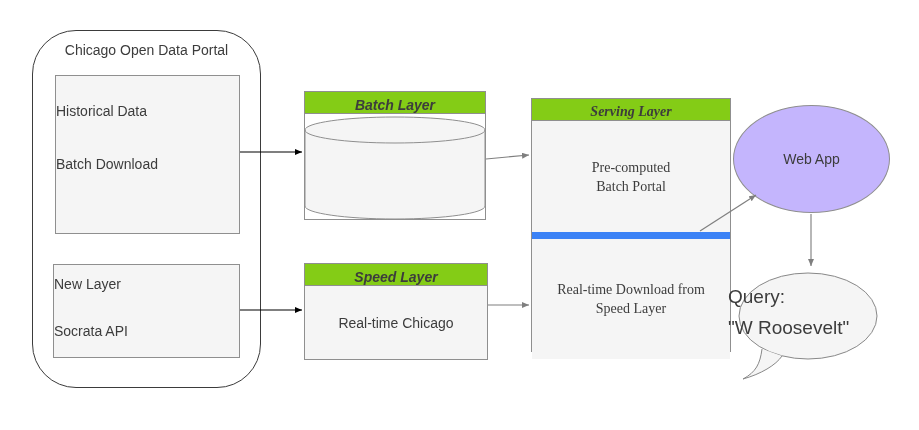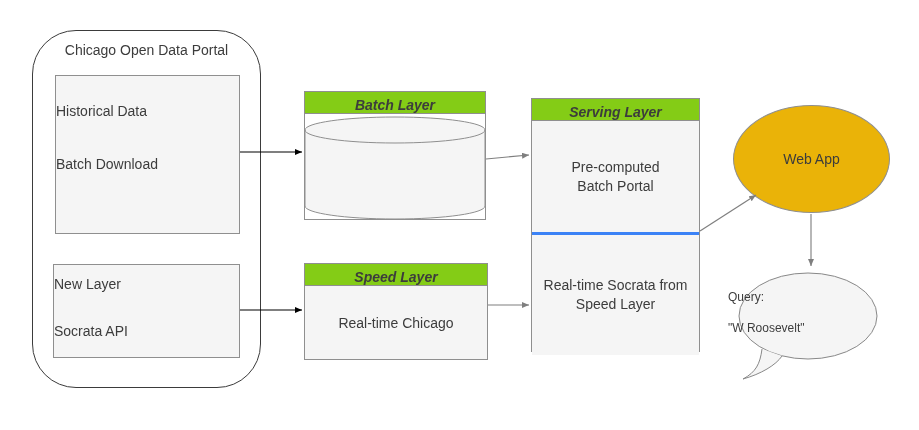--- a/index.html
+++ b/index.html
@@ -58,21 +58,21 @@
     box-sizing:border-box;
   }
   #source-title{
     position:absolute;top:11px;left:0;right:0;
     text-align:center;
     font-size:14px;
   }
   #webapp-ellipse{
     position:absolute;
     left:733px;top:105px;width:157px;height:108px;
-    background:#eab308;
+    background:#c4b5fd;
     border:1px solid #8f8f8f;
     border-radius:50%;
     box-sizing:border-box;
     display:flex;align-items:center;justify-content:center;
     font-size:14px;
   }
   svg{display:block;}
   .overlay{pointer-events:none;}
 </style>
 </head>
@@ -106,43 +106,43 @@
 
   <div class="layer-box" style="left:304px;top:263px;width:184px;height:97px;">
     <div class="layer-hdr">
       <span>Speed Layer</span>
     </div>
     <div class="layer-body-center" style="height:73px;background:#f5f5f5;">
       <span>Real-time Chicago</span>
     </div>
   </div>
 
-  <div class="layer-box" style="left:531px;top:98px;width:169px;height:254px;">
+  <div class="layer-box" style="left:531px;top:98px;width:200px;height:254px;font-family:Liberation Serif, serif;">
     <div class="layer-hdr">
       <span>Serving Layer</span>
     </div>
-    <div class="serv-sec" style="height:111px;border-bottom:3px solid #3b82f6;">
+    <div class="serv-sec" style="height:111px;border-bottom:7px solid #3b82f6;">
       <span>Pre-computed</span>
       <span>Batch Portal</span>
     </div>
     <div class="serv-sec" style="height:120px;">
-      <span>Real-time Socrata from</span>
+      <span>Real-time Download from</span>
       <span>Speed Layer</span>
     </div>
   </div>
 
   <div id="webapp-ellipse">
     <span>Web App</span>
   </div>
 
   <svg class="abs" style="left:728px;top:266px;" width="164" height="116" viewBox="0 0 164 116">
     <ellipse cx="80" cy="50" rx="69" ry="43" fill="#f5f5f5" stroke="#888888" stroke-width="1"></ellipse>
     <path d="M 34 83 C 32 98 28 106 15 113 C 33 108 48 99 54 90" fill="#f5f5f5" stroke="#888888" stroke-width="1" stroke-linejoin="round"></path>
   </svg>
-  <div class="abs" style="left:728px;top:266px;width:164px;height:116px;font-size:12px;">
+  <div class="abs" style="left:728px;top:266px;width:164px;height:116px;font-size:19px;">
     <span class="tline" style="top:23px;">Query:</span>
     <span class="tline" style="top:54px;">"W Roosevelt"</span>
   </div>
 
   <svg class="abs overlay" style="left:0;top:0;" width="919" height="430" viewBox="0 0 919 430">
     <defs>
       <marker id="arrB" markerWidth="9" markerHeight="8" refX="7" refY="3" orient="auto" markerUnits="userSpaceOnUse">
         <path d="M0,0 L7,3 L0,6 Z" fill="#000000"></path>
       </marker>
       <marker id="arrG" markerWidth="9" markerHeight="8" refX="7" refY="3" orient="auto" markerUnits="userSpaceOnUse">

